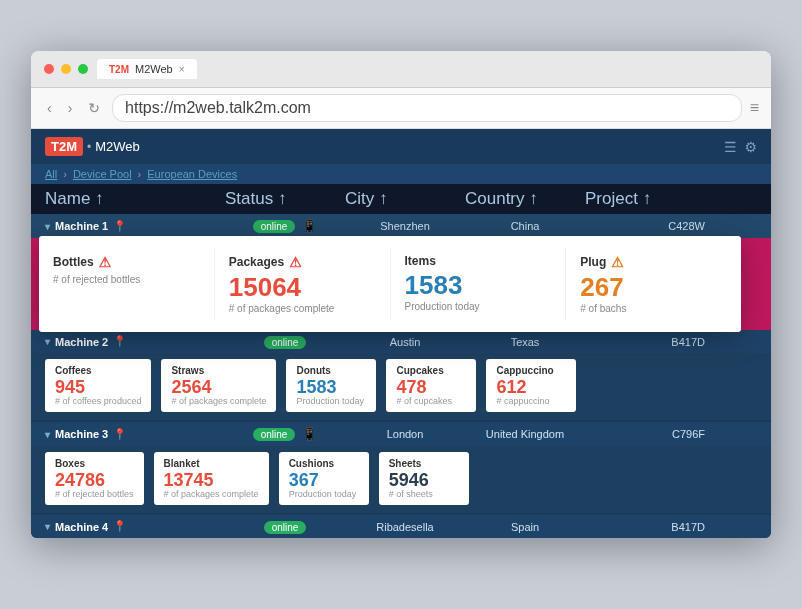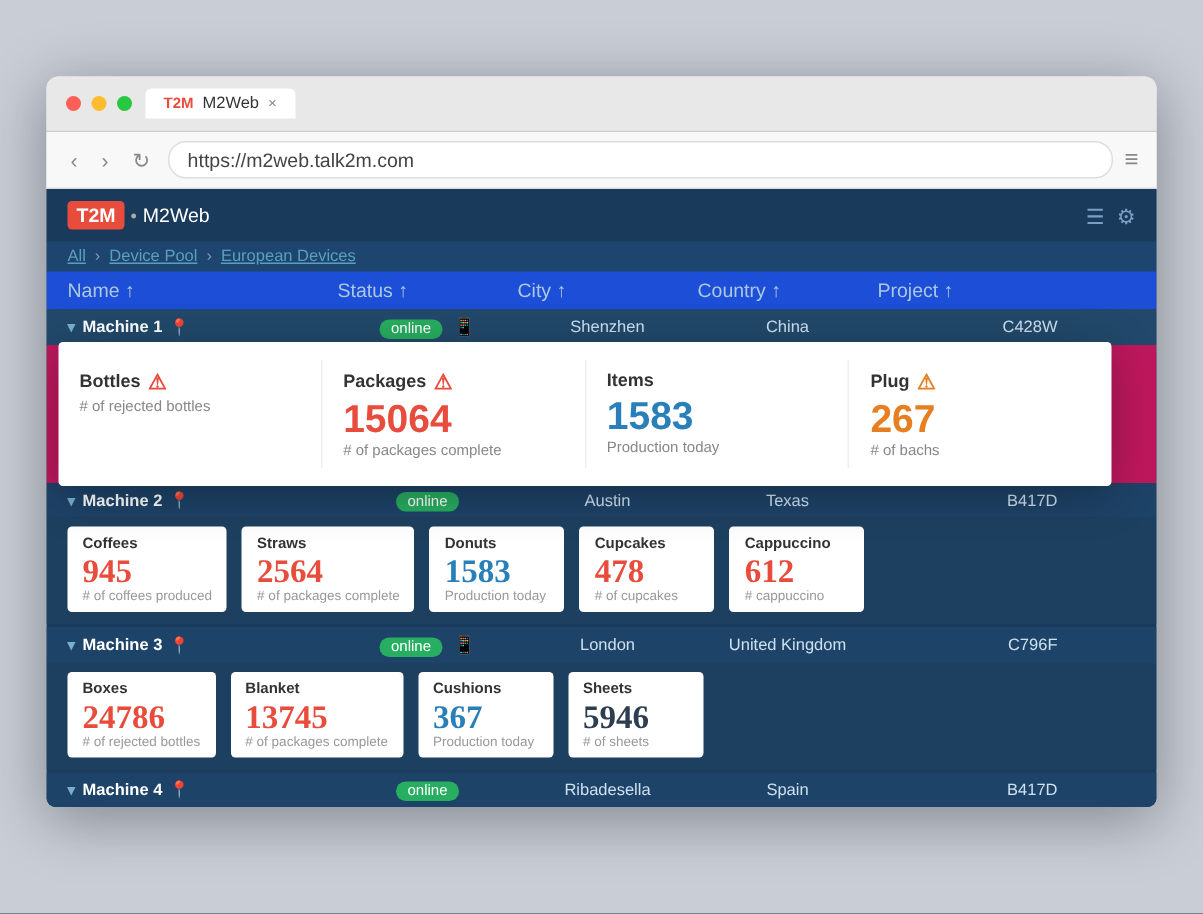--- a/index.html
+++ b/index.html
@@ -81,21 +81,21 @@
       cursor: pointer;
       padding: 2px 4px;
     }
 
     .address-bar {
       flex: 1;
       background: #fff;
       border: 1px solid #ddd;
       border-radius: 12px;
       padding: 4px 12px;
-      font-size: 13px;
+      font-size: 16px;
       color: #444;
       display: flex;
       align-items: center;
     }
 
     .menu-icon {
       font-size: 16px;
       color: #888;
     }
 
@@ -163,25 +163,25 @@
       color: #5b9fbf;
       text-decoration: underline;
     }
 
     .breadcrumb-sep {
       color: #7a9fc0;
     }
 
     
     .table-header {
-      background: #1d4ed8;
+      background: #0f172a;
       padding: 5px 14px;
       display: flex;
       align-items: center;
-      font-size: 13px;
+      font-size: 17px;
       color: #aac8e0;
     }
 
     .col-name { width: 180px; }
     .col-status { width: 120px; }
     .col-city { width: 120px; }
     .col-country { width: 120px; }
     .col-project { width: 120px; }
 
     
@@ -270,25 +270,24 @@
     }
 
     .metric-label {
       font-size: 10px;
       color: #333;
       font-weight: bold;
       margin-bottom: 2px;
     }
 
     .metric-value {
-      font-size: 22px;
+      font-size: 18px;
       font-weight: bold;
       color: #e74c3c;
       line-height: 1;
-      font-family: Liberation Serif, serif;
     }
 
     .metric-value.blue { color: #2980b9; }
     .metric-value.dark { color: #2c3e50; }
 
     .metric-sub {
       font-size: 9px;
       color: #999;
     }
 

